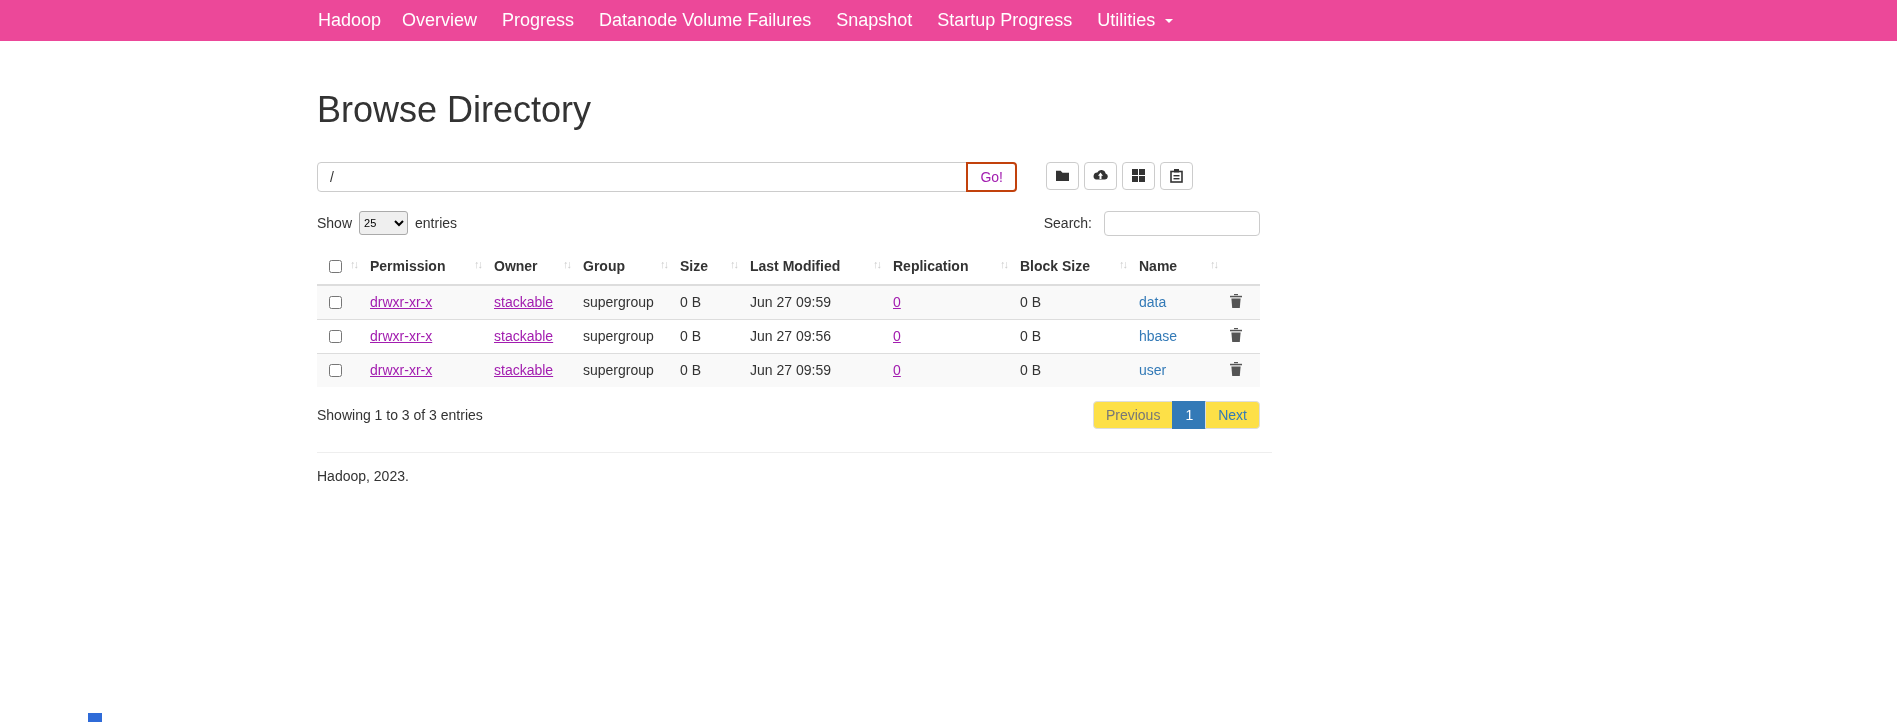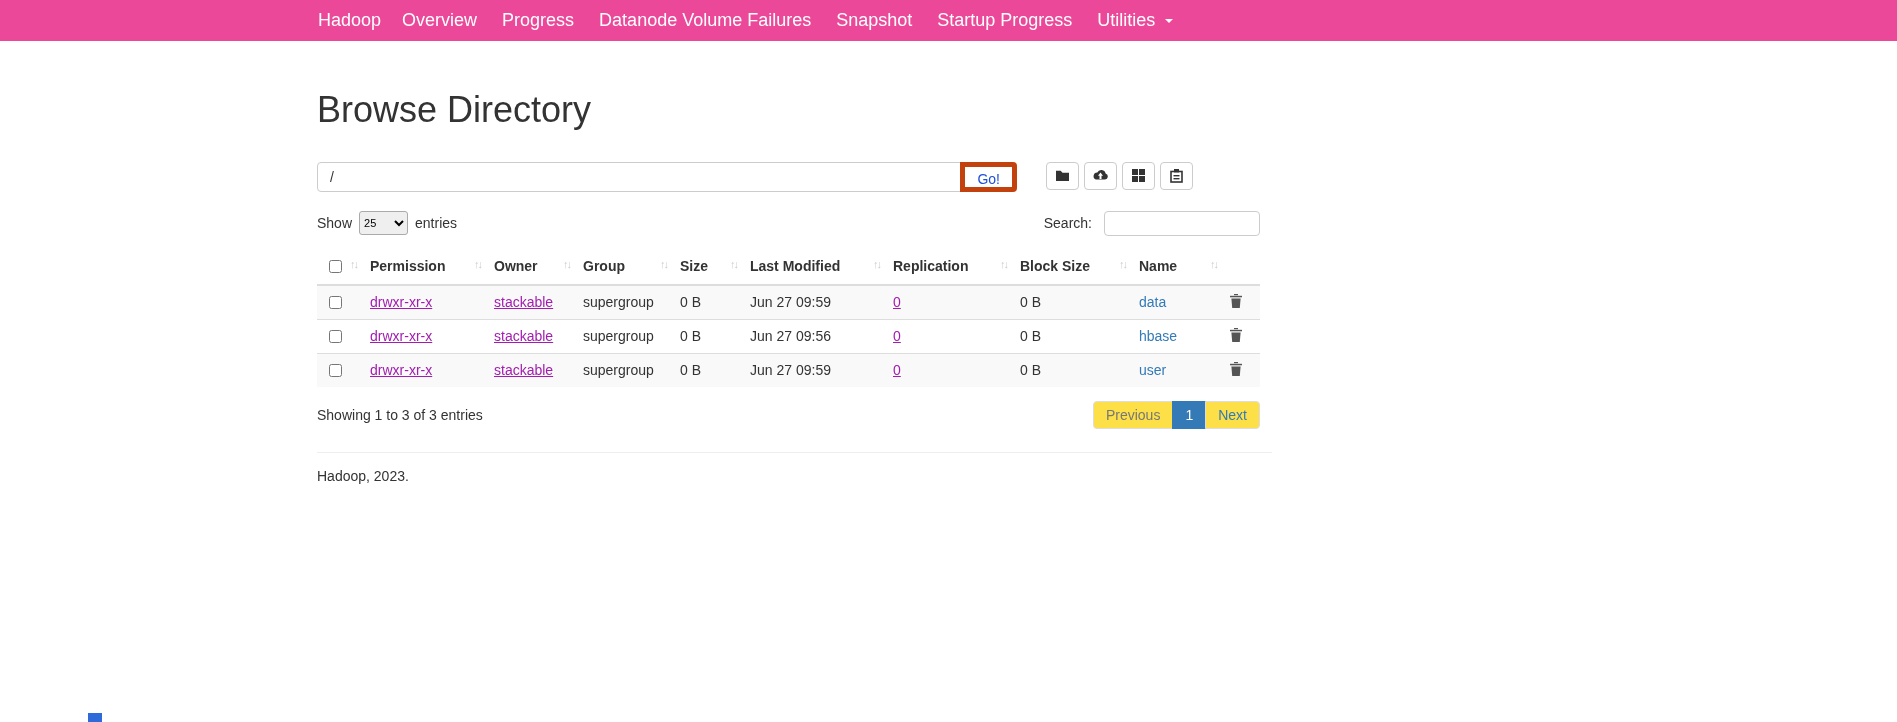--- a/index.html
+++ b/index.html
@@ -43,22 +43,22 @@
   .path-row { margin-top: 33px; display: flex; align-items: flex-start; }
   .input-group { display: flex; width: 700px; }
   .path-input {
     width: 658px; height: 30px;
     border: 1px solid #ccc; border-radius: 4px 0 0 4px;
     padding: 4px 12px; font-size: 14px; color: #333;
     font-family: "Liberation Sans", sans-serif;
   }
   .go-btn {
     height: 30px; margin-left: -1px;
-    border: 5px solid #c2410c; border-radius: 0 4px 4px 0;
-    background: #fff; color: #1d4ed8;
+    border: 2px solid #c2410c; border-radius: 0 4px 4px 0;
+    background: #fff; color: #a21caf;
     padding: 4px 12px; font-size: 14px; cursor: pointer;
     font-family: "Liberation Sans", sans-serif;
   }
   .tools { display: flex; margin-left: 29px; gap: 5px; }
   .tool-btn {
     width: 33px; height: 28px;
     border: 1px solid #ccc; border-radius: 4px;
     background: #fff; cursor: pointer;
     display: flex; align-items: center; justify-content: center;
     padding: 0;

